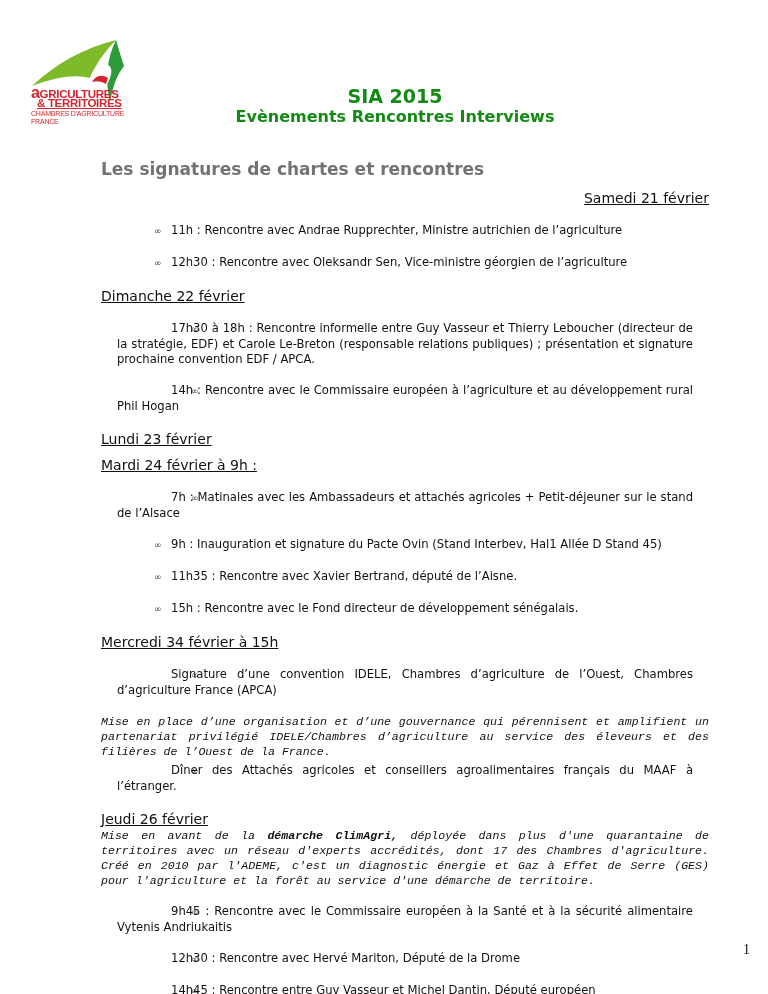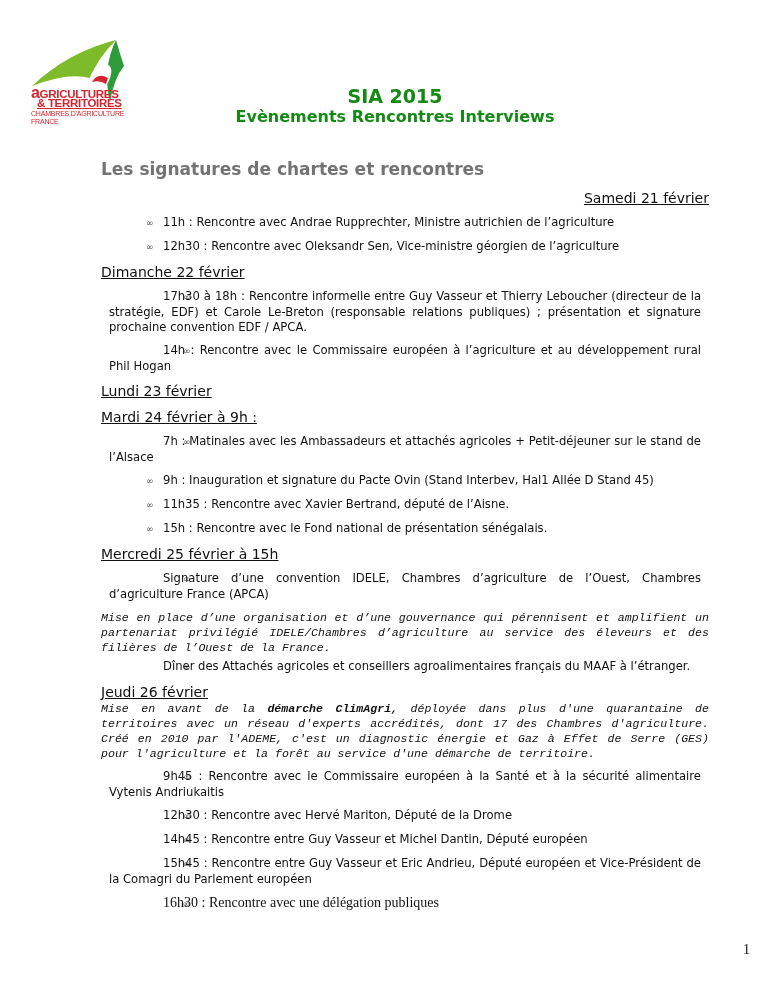--- a/index.html
+++ b/index.html
@@ -9,21 +9,21 @@
   .logo-line1 .a { font-size:16px; }
   .logo-line2 { position:absolute; left:37px; top:97px; font:bold 11.5px "Liberation Sans", sans-serif; color:#d6242f; letter-spacing:-0.3px;text-decoration:underline; }
   .logo-line3 { position:absolute; left:31px; top:110px; font:7px "Liberation Sans", sans-serif; color:#d6242f; line-height:8px; letter-spacing:-0.2px; }
   .title { position:absolute; left:0; width:790px; text-align:center; color:#138a13; font-weight:bold; }
   .title1 { top:85px; font-size:19px; }
   .title2 { top:107px; font-size:16px; }
   .content { position:absolute; left:101px; top:162px; width:608px; font-size:11.6px; line-height:15px; }
   h1 { font-size:17px; font-weight:bold; margin:0 0 12px 0; color:#737373; }
   .day { font-size:14px; text-decoration:underline; margin:0; line-height:18px; margin-top:8px; }
   .day:first-of-type { margin-top:0;text-align:right; }
-  .item { margin:8px; text-align:justify; }
+  .item { margin:16px; text-align:justify; }
   .item.ind { padding-left:37px; text-indent:0; }
   .item.hang { text-indent:37px; }
   .bul { display:inline-block; width:17px; font-size:9px; color:#444; }
   .italic { font-style:italic; text-align:justify; margin:0;font-family:Liberation Mono, monospace; }
   .serif { font-family:"Liberation Serif", serif; font-size:14px; }
   .pagenum { position:absolute; left:743px; top:942px; font-family:"Liberation Serif", serif; font-size:14px; }
 </style>
 </head>
 <body>
 
@@ -55,23 +55,23 @@
   <p class="day">Dimanche 22 février</p>
   <p class="item hang"><span class="bul">∞</span><span>17h30 à 18h : Rencontre informelle entre Guy Vasseur et Thierry Leboucher (directeur de la stratégie, EDF) et Carole Le-Breton (responsable relations publiques) ; présentation et signature prochaine convention EDF / APCA.</span></p>
   <p class="item hang"><span class="bul">∞</span><span>14h : Rencontre avec le Commissaire européen à l’agriculture et au développement rural Phil Hogan</span></p>
 
   <p class="day">Lundi 23 février</p>
 
   <p class="day">Mardi 24 février à 9h :</p>
   <p class="item hang"><span class="bul">∞</span><span>7h : Matinales avec les Ambassadeurs et attachés agricoles + Petit-déjeuner sur le stand de l’Alsace</span></p>
   <p class="item ind"><span class="bul">∞</span><span>9h : Inauguration et signature du Pacte Ovin (Stand Interbev, Hal1 Allée D Stand 45)</span></p>
   <p class="item ind"><span class="bul">∞</span><span>11h35 : Rencontre avec Xavier Bertrand, député de l’Aisne.</span></p>
-  <p class="item ind"><span class="bul">∞</span><span>15h : Rencontre avec le Fond national de présentation sénégalais.</span></p>
+  <p class="item ind"><span class="bul">∞</span><span>15h : Rencontre avec le Fond directeur de développement sénégalais.</span></p>
 
-  <p class="day">Mercredi 25 février à 15h</p>
+  <p class="day">Mercredi 34 février à 15h</p>
   <p class="item hang"><span class="bul">∞</span><span>Signature d’une convention IDELE, Chambres d’agriculture de l’Ouest, Chambres d’agriculture France (APCA)</span></p>
   <p class="italic">Mise en place d’une organisation et d’une gouvernance qui pérennisent et amplifient un partenariat privilégié IDELE/Chambres d’agriculture au service des éleveurs et des filières de l’Ouest de la France.</p>
   <p class="item hang" style="margin-top:4px"><span class="bul">∞</span><span>Dîner des Attachés agricoles et conseillers agroalimentaires français du MAAF à l’étranger.</span></p>
 
   <p class="day">Jeudi 26 février</p>
   <p class="italic"><span>Mise en avant de la </span><b>démarche ClimAgri,</b><span> déployée dans plus d'une quarantaine de territoires avec un réseau d'experts accrédités, dont 17 des Chambres d'agriculture. Créé en 2010 par l'ADEME, c'est un diagnostic énergie et Gaz à Effet de Serre (GES) pour l'agriculture et la forêt au service d'une démarche de territoire.</span></p>
   <p class="item hang"><span class="bul">∞</span><span>9h45 : Rencontre avec le Commissaire européen à la Santé et à la sécurité alimentaire Vytenis Andriukaitis</span></p>
   <p class="item hang"><span class="bul">∞</span><span>12h30 : Rencontre avec Hervé Mariton, Député de la Drome</span></p>
   <p class="item hang"><span class="bul">∞</span><span>14h45  : Rencontre entre Guy Vasseur et Michel Dantin, Député européen</span></p>
   <p class="item hang"><span class="bul">∞</span><span>15h45 : Rencontre entre Guy Vasseur et Eric Andrieu, Député européen et Vice-Président de la Comagri du Parlement européen</span></p>

